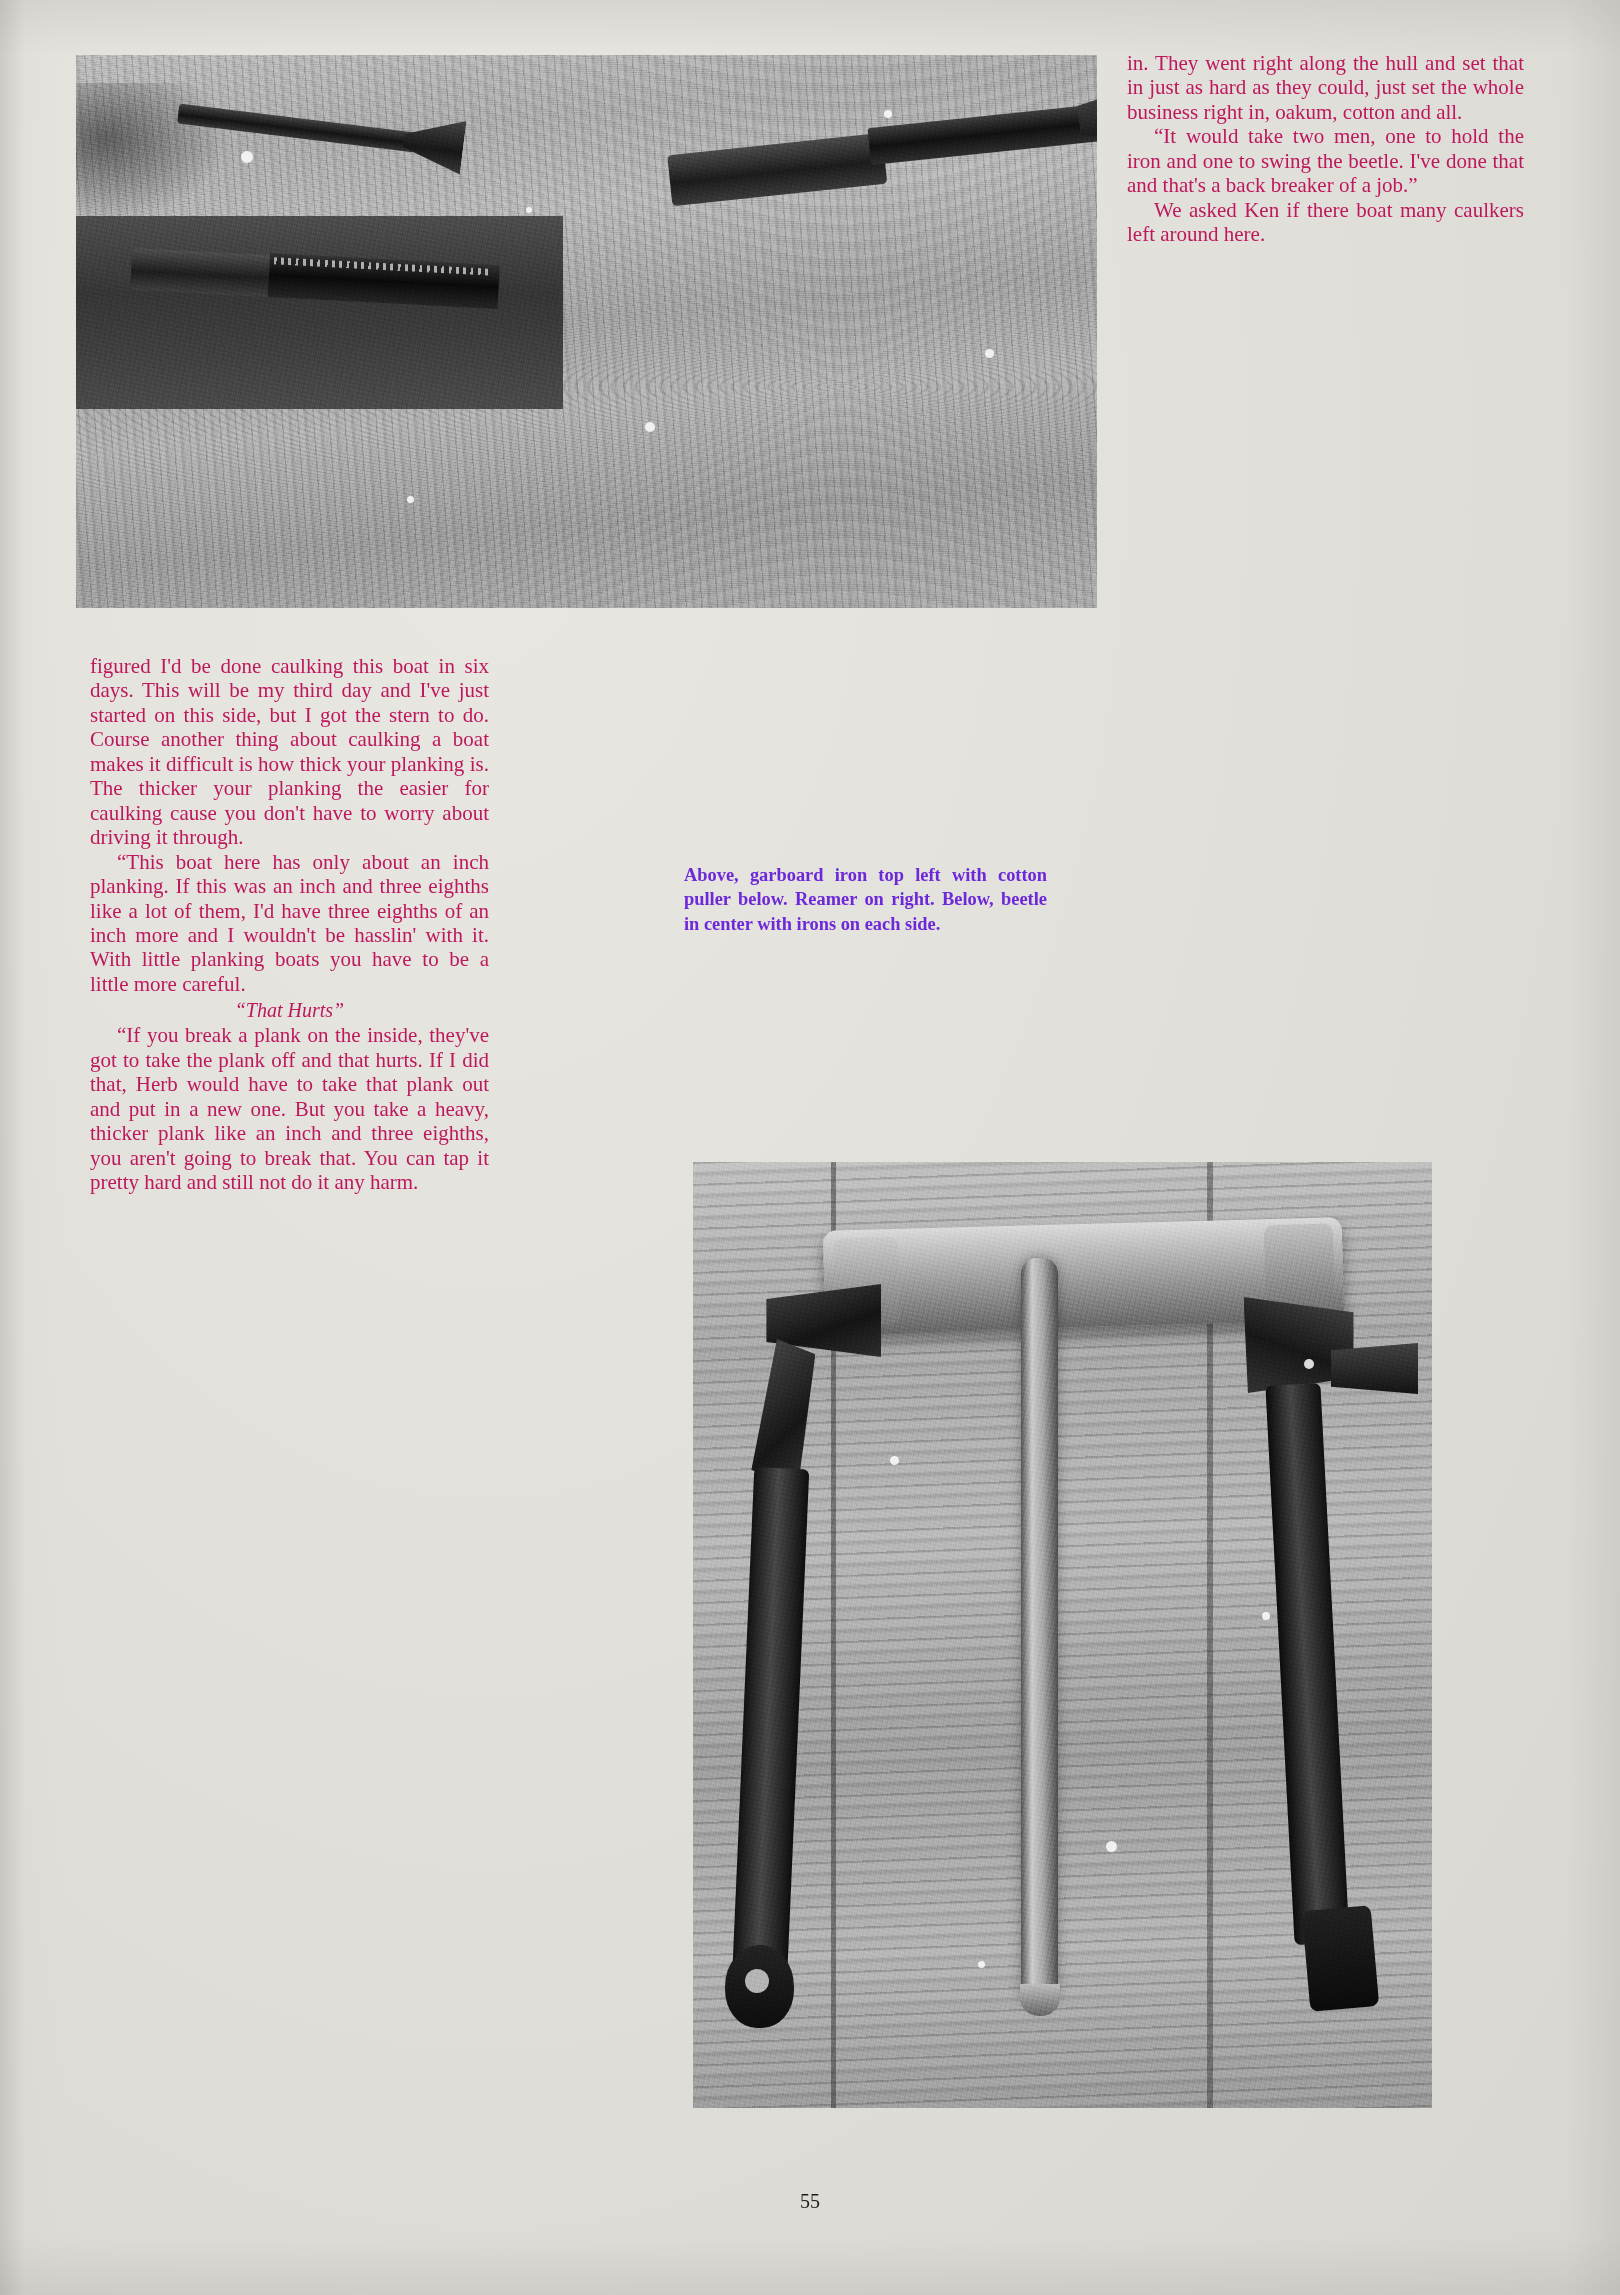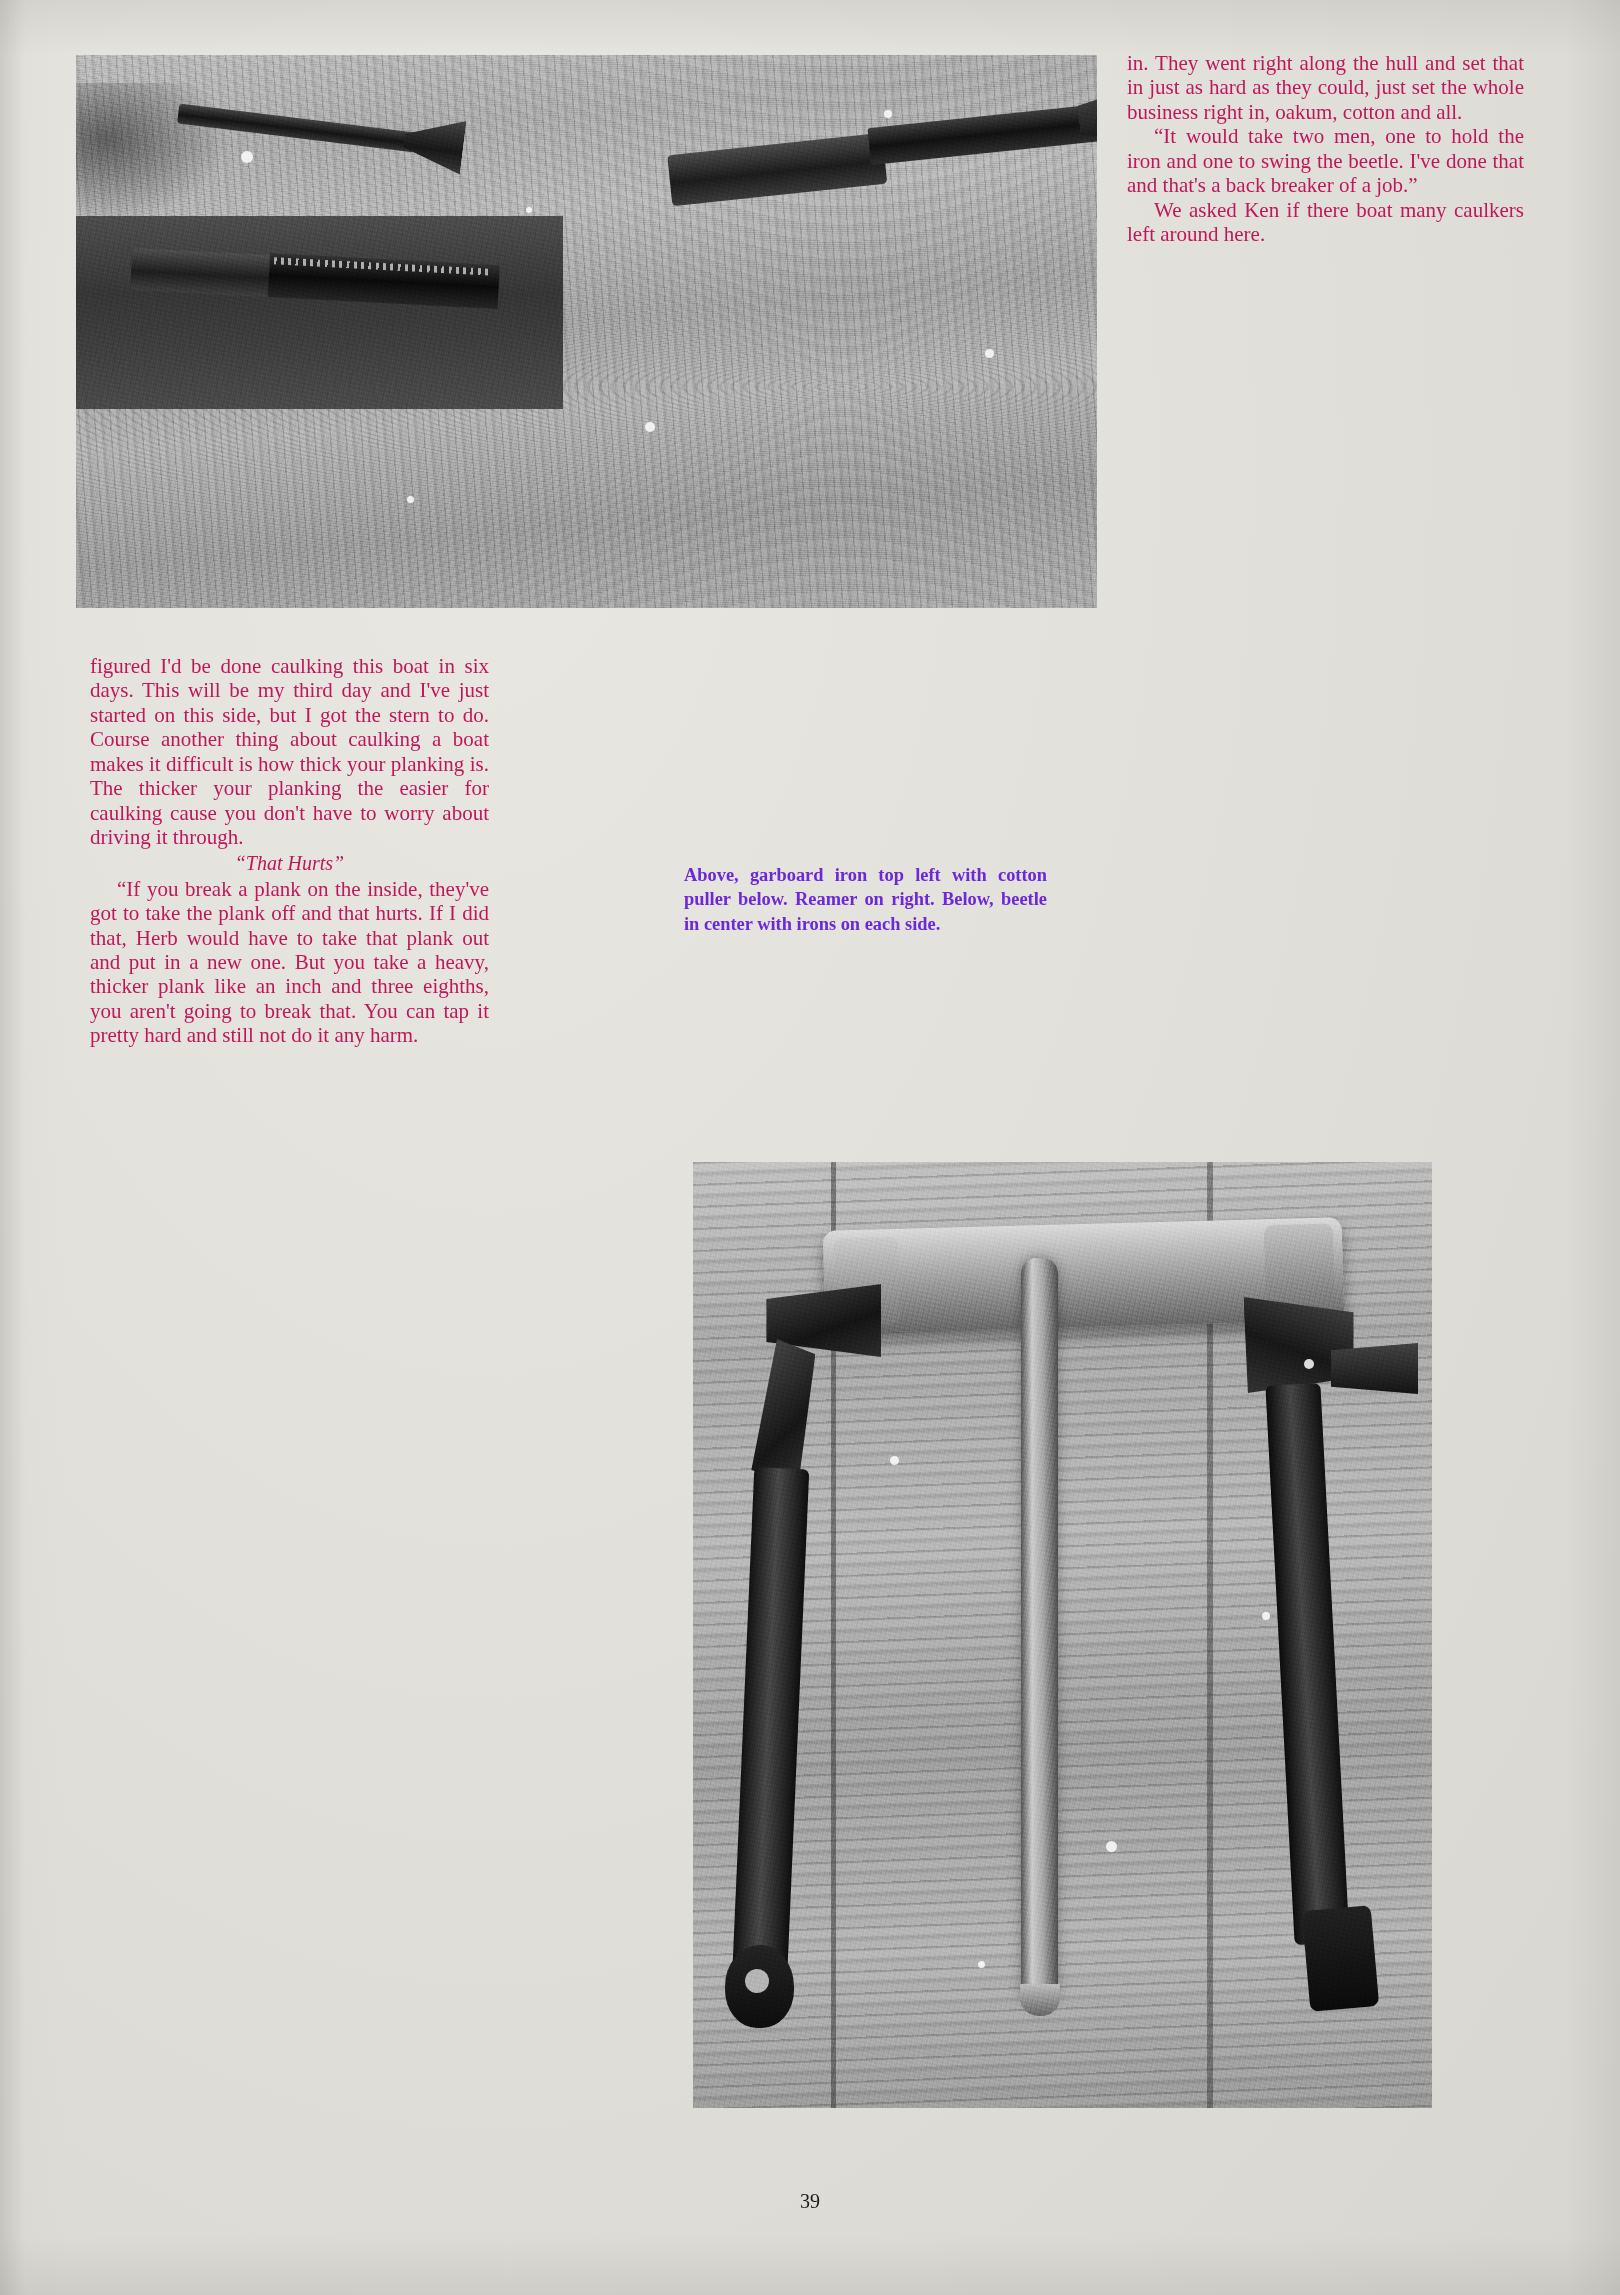--- a/index.html
+++ b/index.html
@@ -204,20 +204,21 @@
     </div>
 
     <div class="col" id="col-right">
       <p>in. They went right along the hull and set that in just as hard as they could, just set the whole business right in, oakum, cotton and all.</p>
       <p class="indent">“It would take two men, one to hold the iron and one to swing the beetle. I've done that and that's a back breaker of a job.”</p>
       <p class="indent">We asked Ken if there boat many caulkers left around here.</p>
     </div>
 
     <div class="col" id="col-left">
       <p>figured I'd be done caulking this boat in six days. This will be my third day and I've just started on this side, but I got the stern to do. Course another thing about caulking a boat makes it difficult is how thick your planking is. The thicker your planking the easier for caulking cause you don't have to worry about driving it through.</p>
+      <p class="indent">“This boat here has only about an inch planking. If this was an inch and three eighths like a lot of them, I'd have three eighths of an inch more and I wouldn't be hasslin' with it. With little planking boats you have to be a little more careful.</p>
       <p class="subhead">“That Hurts”</p>
       <p class="indent">“If you break a plank on the inside, they've got to take the plank off and that hurts. If I did that, Herb would have to take that plank out and put in a new one. But you take a heavy, thicker plank like an inch and three eighths, you aren't going to break that. You can tap it pretty hard and still not do it any harm.</p>
     </div>
 
     <div class="caption" id="caption-center">Above, garboard iron top left with cotton puller below. Reamer on right. Below, beetle in center with irons on each side.</div>
 
     <div class="photo" id="photo-beetle-bottom">
       <div class="wood-grain" style="background-image:repeating-linear-gradient(178deg, rgba(70,67,62,0.20) 0px, rgba(70,67,62,0.20) 1.4px, rgba(255,255,255,0.10) 2.8px, rgba(255,255,255,0.10) 9.2px, rgba(95,92,87,0.12) 11px, rgba(95,92,87,0.12) 13px, rgba(255,255,255,0.06) 15.6px, rgba(255,255,255,0.06) 22px);"></div>
 
       <div style="position:absolute;left:138px;top:0;width:4.6px;height:100%;background:rgba(45,43,40,.45);"></div>
@@ -248,17 +249,17 @@
       </div>
 
       <div class="grain"></div>
       <div class="speck" style="left:197px;top:294px;width:9.2px;height:9.2px;"></div>
       <div class="speck" style="left:569px;top:450px;width:8.3px;height:8.3px;"></div>
       <div class="speck" style="left:413px;top:679px;width:11px;height:11px;"></div>
       <div class="speck" style="left:285px;top:799px;width:7.3px;height:7.3px;"></div>
       <div class="speck" style="left:611px;top:197px;width:10px;height:10px;"></div>
     </div>
 
-    <div class="folio">39</div>
+    <div class="folio">55</div>
 
   </div>
 </div>
 
 
 </body></html>

